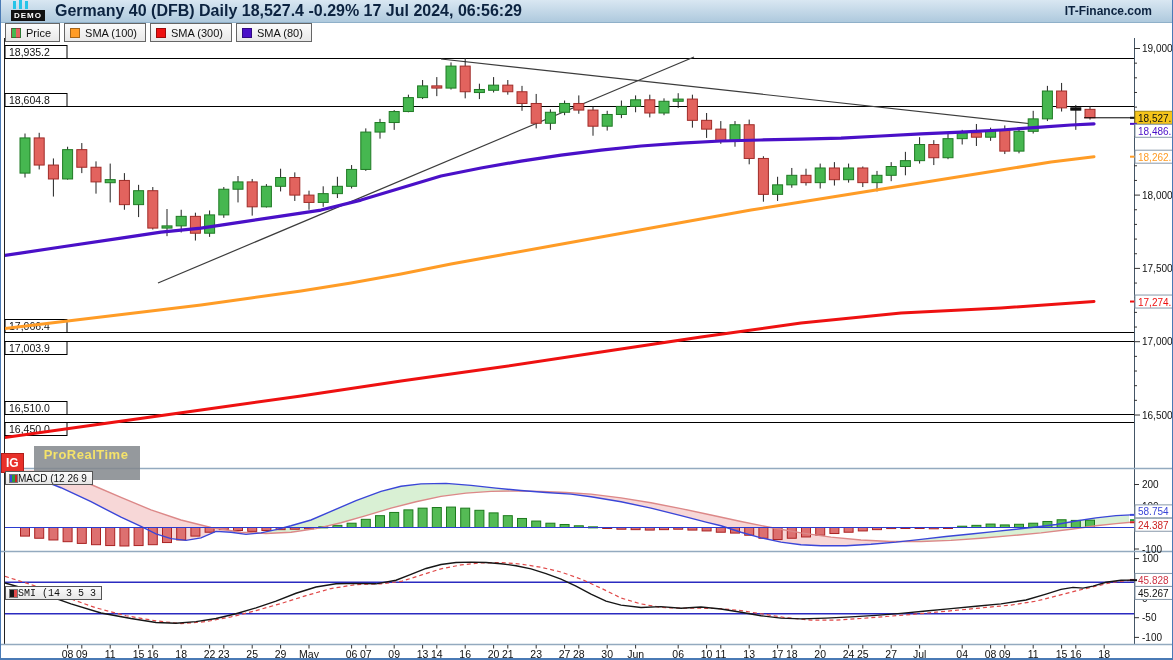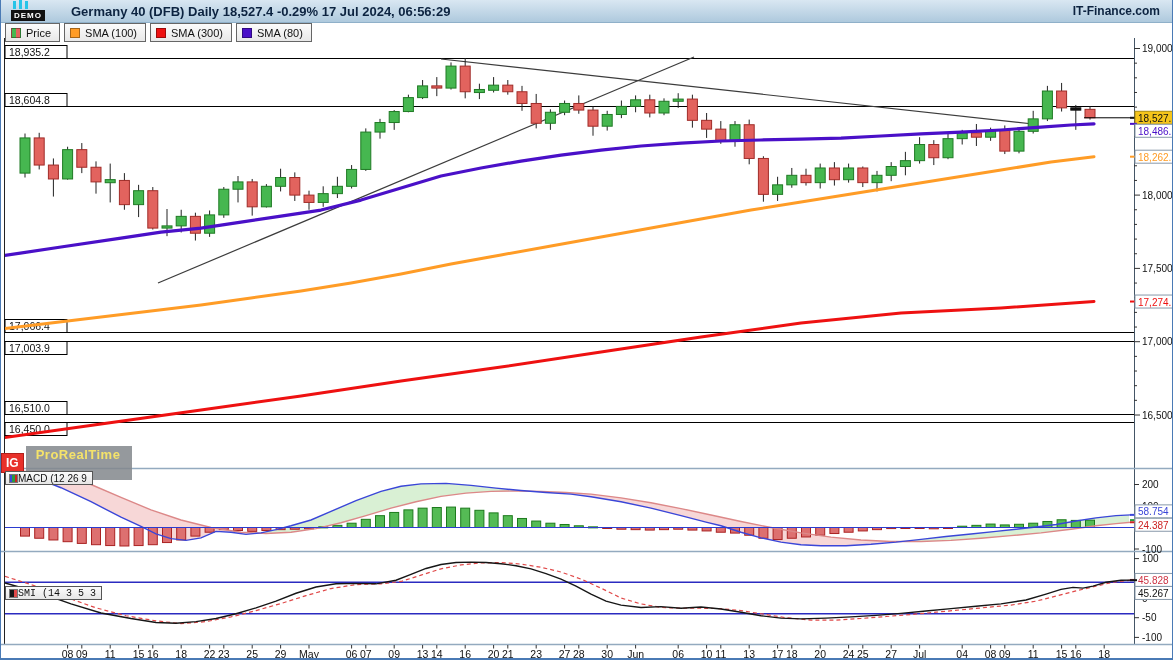--- a/index.html
+++ b/index.html
@@ -9,31 +9,31 @@
           border-left:1px solid #4a7ab5;border-right:1px solid #4a7ab5;border-bottom:2px solid #4a7ab5;}
   .titlebar{position:absolute;left:0;top:0;width:100%;height:23px;
             background:linear-gradient(#d9e7f2,#aec9dd);border-bottom:1px solid #8fb0c9;
             display:flex;align-items:center;z-index:30;}
   .demo-badge{position:relative;width:36px;height:20px;margin-left:10px;flex:0 0 auto;}
   .mini-candles{position:absolute;left:2px;top:0px;display:flex;gap:3px;}
   .mini-candles span{display:block;width:3px;height:8px;background:#27c4e8;}
   .mini-candles span:nth-child(2){height:10px;margin-top:-2px;}
   .demo-text{position:absolute;left:0;bottom:0;background:#111;color:#fff;font-size:8px;
              font-weight:bold;padding:1px 3px;letter-spacing:1px;}
-  .title{font-size:13px;font-weight:bold;color:#0c2340;margin-left:24px;white-space:nowrap;}
-  .brand{margin-left:auto;margin-right:12px;font-size:12px;font-weight:bold;color:#0c2340;}
+  .title{font-size:16px;font-weight:bold;color:#0c2340;margin-left:8px;white-space:nowrap;}
+  .brand{margin-left:auto;margin-right:20px;font-size:12px;font-weight:bold;color:#0c2340;}
   .legend{position:absolute;left:4px;top:23px;display:flex;gap:4px;z-index:25;}
   .legend-item{display:flex;align-items:center;gap:5px;height:19px;padding:0 8px 0 5px;
                background:linear-gradient(#fcfcfc,#e8e8e8);border:1px solid #666;font-size:11px;color:#111;}
   .legend-swatch{width:10px;height:10px;border:1px solid rgba(0,0,0,.35);}
   .watermark{position:absolute;left:0;top:446px;display:flex;align-items:center;z-index:20;}
   .ig-logo{background:#e8302a;color:#fff;font-weight:bold;font-size:12px;padding:2px 4px;
            border:1px solid #b01f1a;}
   .prt-pill{background:rgba(130,135,140,.85);color:#f5e36a;font-weight:bold;font-size:13px;
-            padding:1px 12px 18px 10px;border-radius:0;margin-left:2px;letter-spacing:.5px;}
+            padding:1px 12px 18px 10px;border-radius:0;margin-left:10px;letter-spacing:.5px;}
   .ind-label{position:absolute;display:flex;align-items:center;height:14px;padding:0 5px 0 3px;
              background:linear-gradient(#fbfbfb,#e6e6e6);border:1px solid #555;font-size:10px;color:#111;z-index:20;}
   .ind-icon{display:flex;width:9px;height:9px;border:1px solid #777;}
   .ind-icon i{flex:1;}
   #chart-svg{position:absolute;left:0;top:0;z-index:5;}
 </style>
 </head>
 <body>
 
 <div class="screen">

